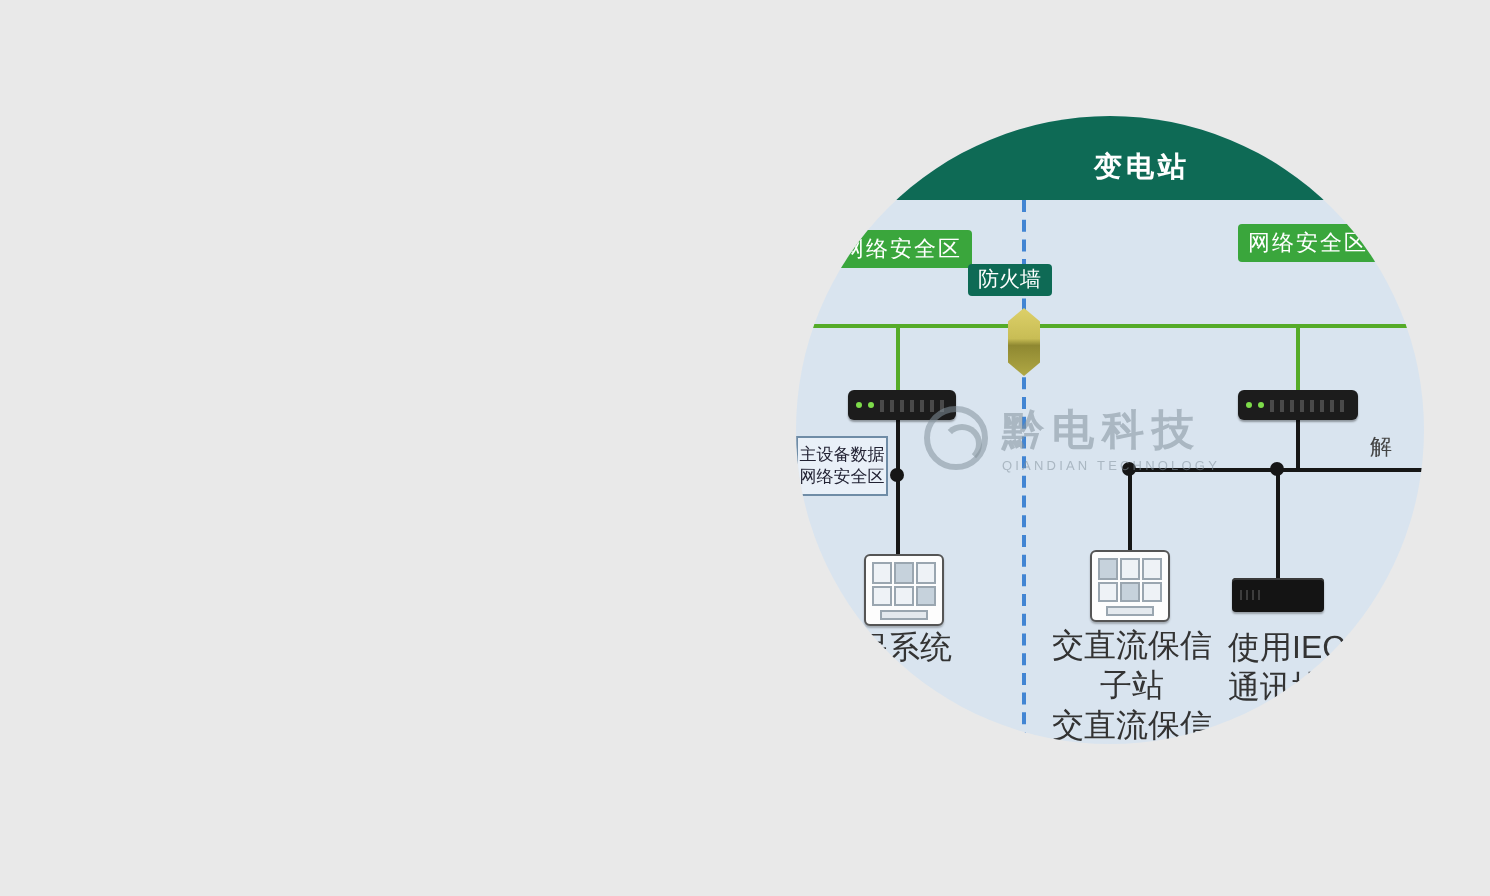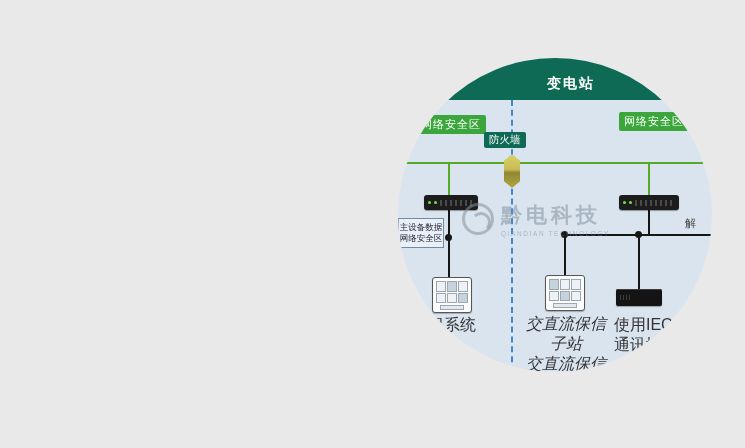--- a/index.html
+++ b/index.html
@@ -155,21 +155,21 @@
         <div></div>
     </div>
     <div class="relay-slot"></div>
   </div>
 
   <div class="abs black-device">
     <span class="vent"></span>
   </div>
 
   <div class="abs caption center" style="left:6px;top:257px;width:96px;">保系统</div>
-  <div class="abs caption center" style="left:122px;top:256px;width:92px;font-style:italic;">
+  <div class="abs caption center" style="left:122px;top:256px;width:92px;">
     <div>交直流保信子站</div>
     <div>交直流保信子站</div>
   </div>
   <div class="abs caption" style="left:216px;top:257px;width:78px;">
     <div>使用IEC61</div>
     <div>通讯协</div>
   </div>
   <div class="abs edge-label">解</div>
 
   <div class="abs watermark">

